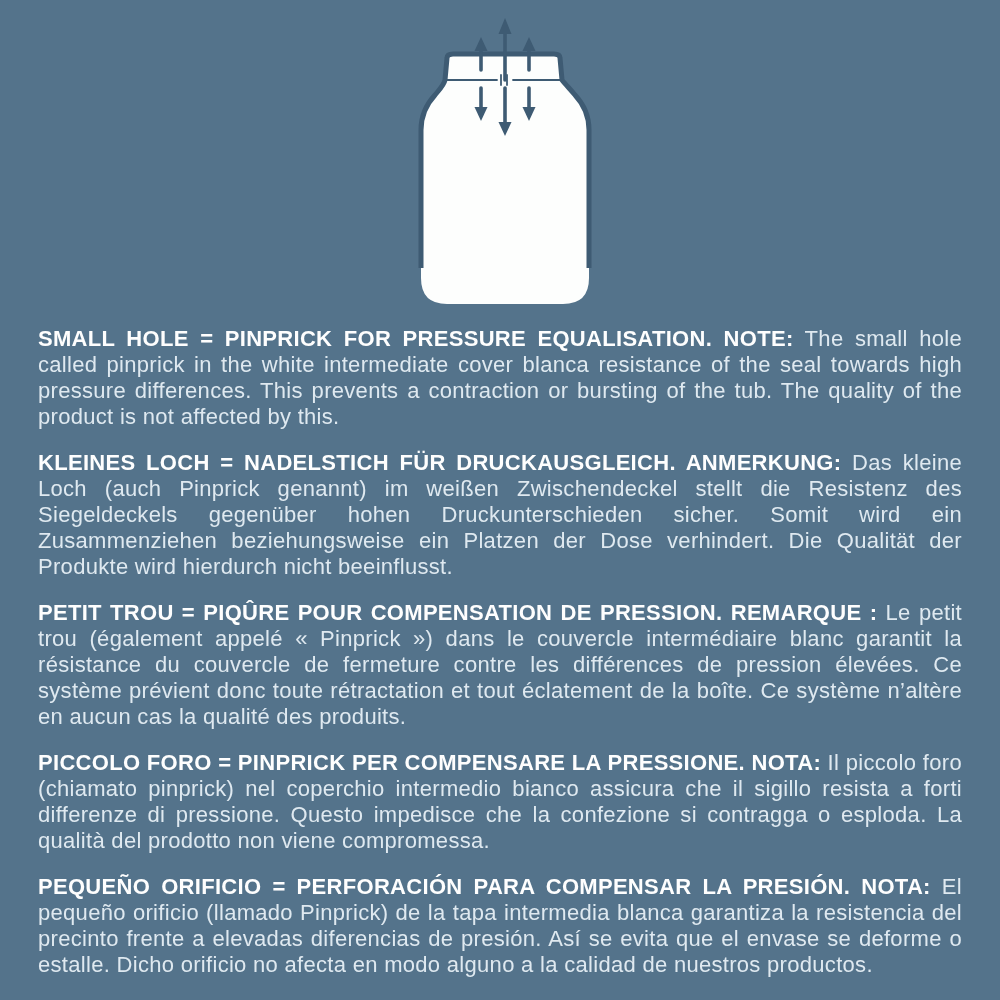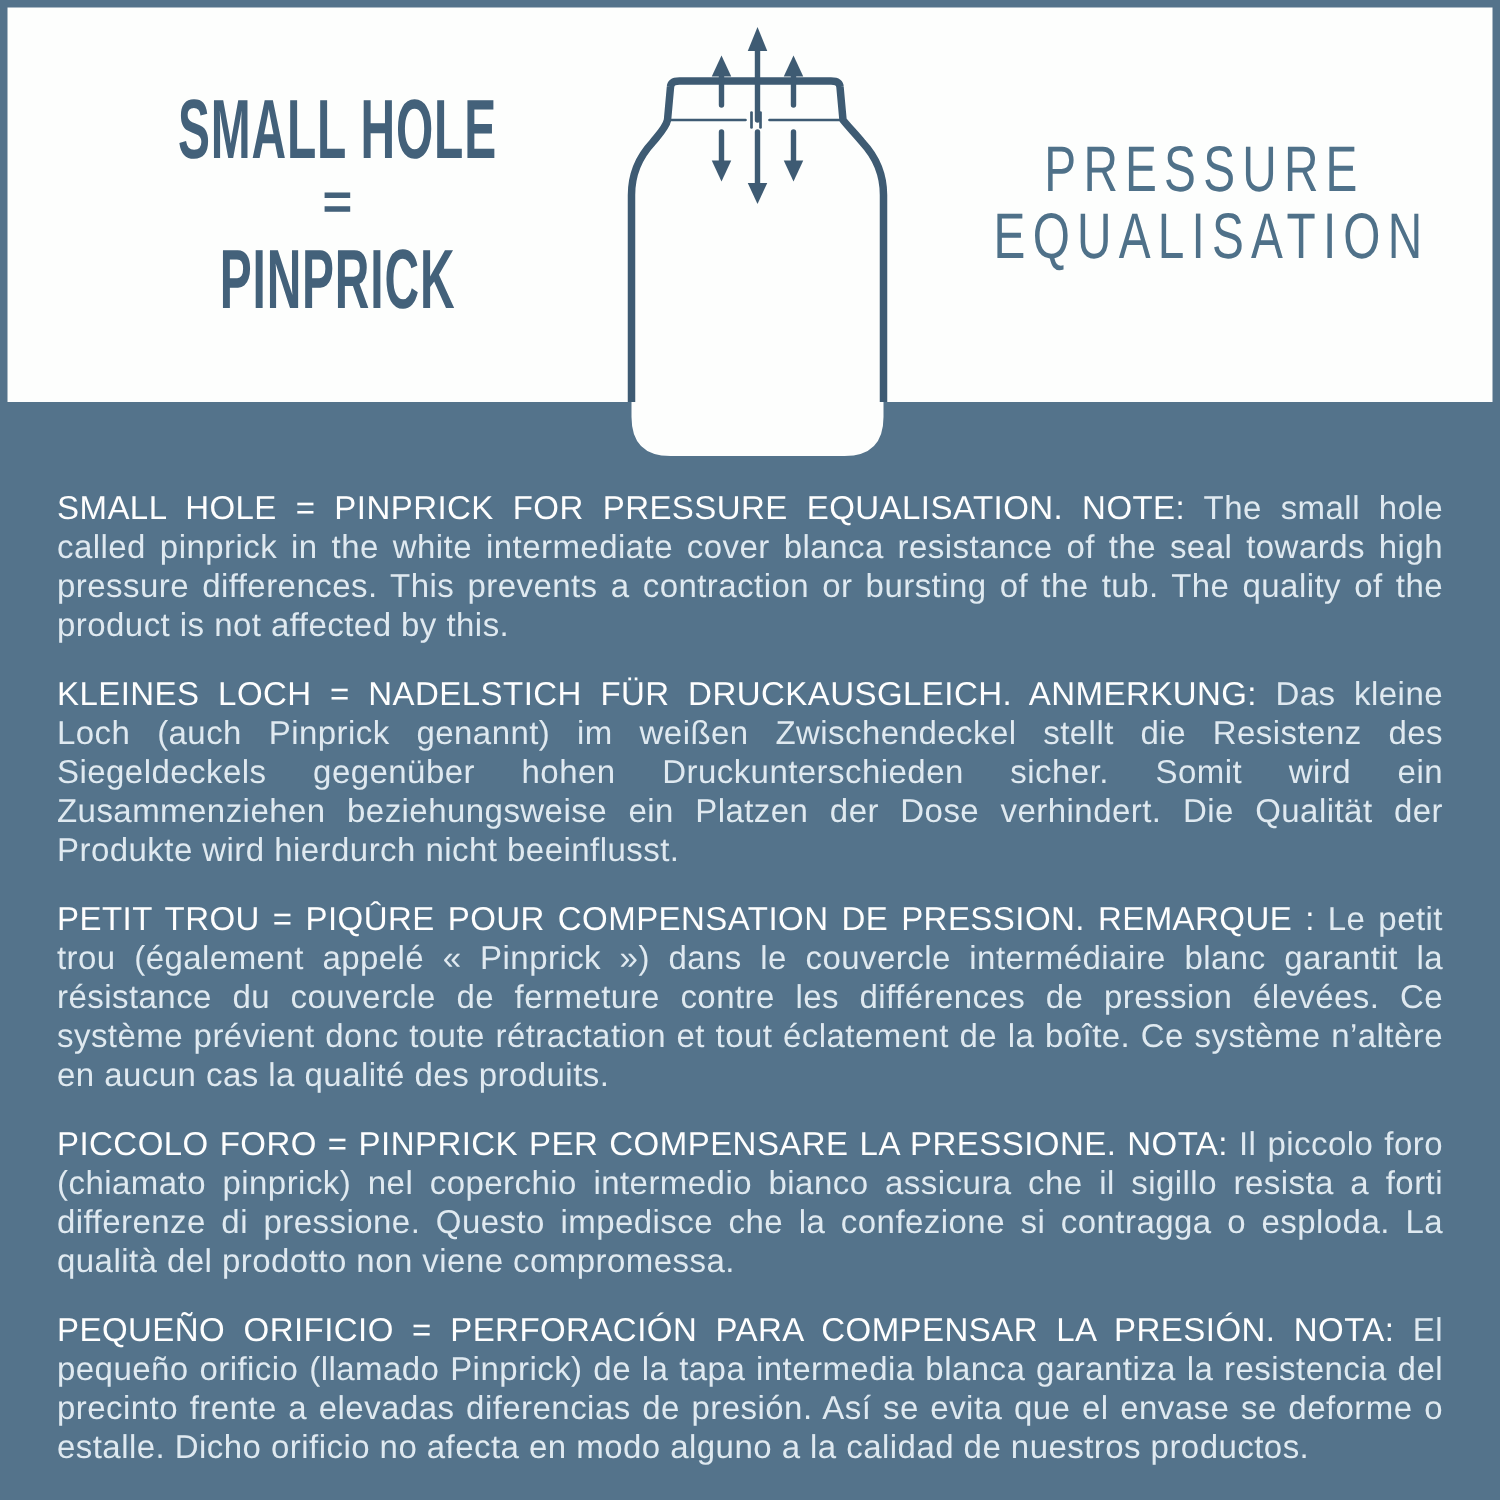--- a/index.html
+++ b/index.html
@@ -75,40 +75,29 @@
   .paragraphs p {
     margin: 0 0 20px 0;
     font-size: 22px;
     line-height: 26px;
     letter-spacing: 0.3px;
     text-align: justify;
     color: #DFE9F0;
     hyphens: manual;
   }
   .p-lead {
-    font-weight: 400;
+    font-weight: 700;
     color: #FEFEFE;
   }
 </style>
 </head>
 <body>
 
 <div class="canvas">
 
-  <div class="hero">
-    <div class="left-title">
-      <div class="lt-line">SMALL HOLE</div>
-      <div class="lt-eq">=</div>
-      <div class="lt-line">PINPRICK</div>
-    </div>
-    <div class="right-title">
-      <div class="rt-line">PRESSURE</div>
-      <div class="rt-line">EQUALISATION</div>
-    </div>
-  </div>
 
   <svg class="jar" viewBox="0 0 224 302" xmlns="http://www.w3.org/2000/svg">
     <defs>
       <clipPath id="panelClip">
           <rect x="0" y="0" width="224" height="260"></rect>
         </clipPath>
     </defs>
 
     <path d="M52,72 C51,77 46,82 42,87 Q28,102 28,122 L28,270 Q28,296 54,296 L170,296 Q196,296 196,270 L196,122 Q196,102 182,87 C178,82 173,77 169,72 L167,50 Q166.8,46 161,46 L60,46 Q54.2,46 54,50 Z" fill="#FDFEFD" stroke="none"></path>
 

